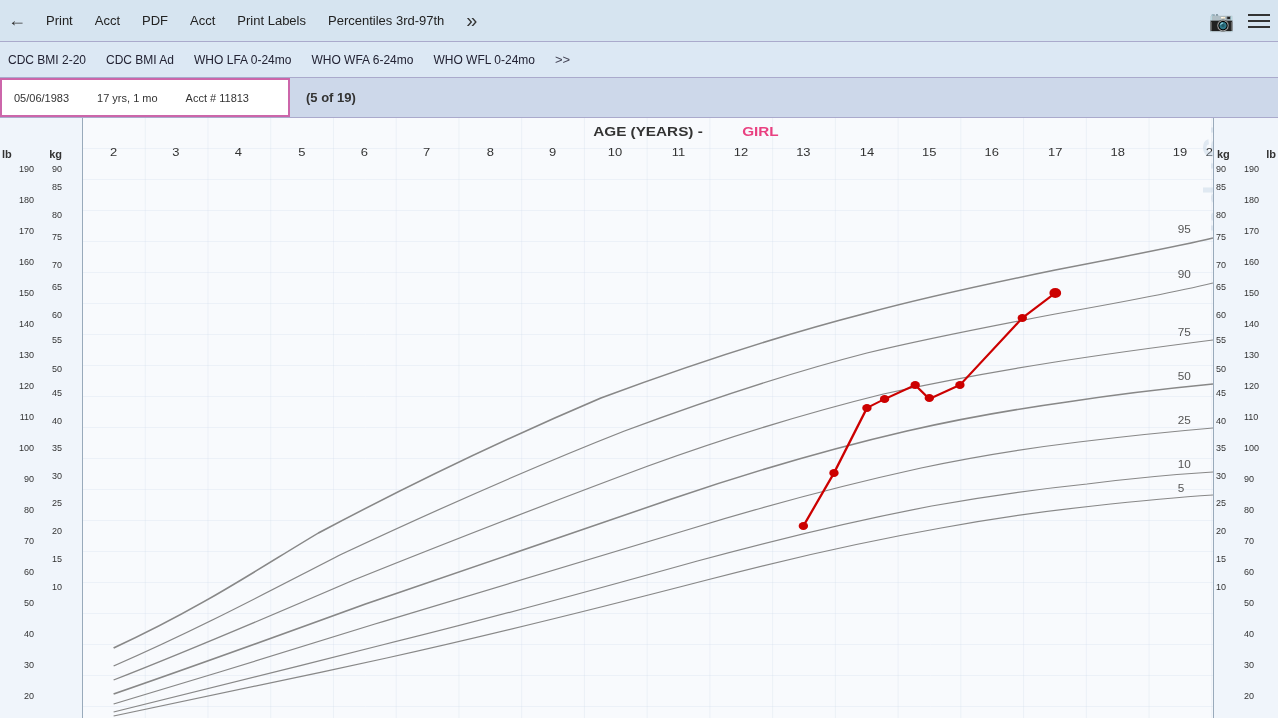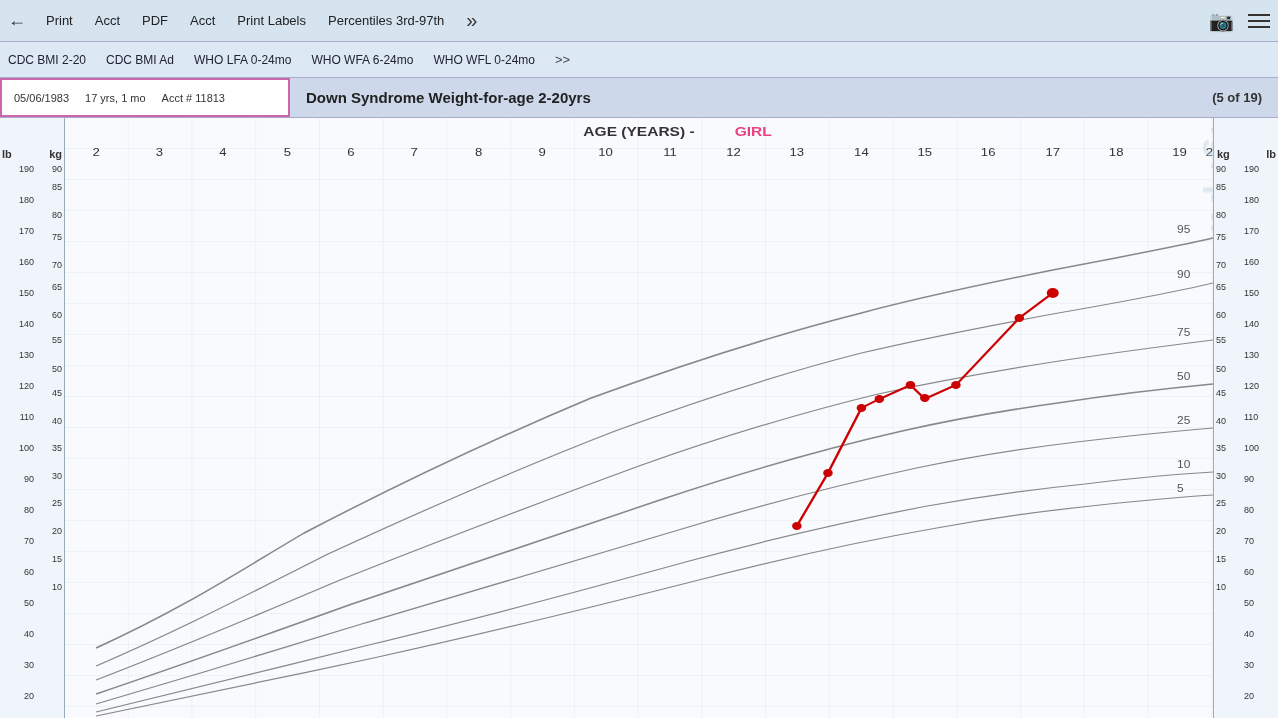--- a/index.html
+++ b/index.html
@@ -40,21 +40,21 @@
 
     
     #patient-header {
       display: flex; align-items: stretch; height: 40px; border-bottom: 1px solid #aac;
     }
     #patient-info {
       background: #fff; border: 2px solid #cc66aa; padding: 2px 12px;
       display: flex; flex-direction: column; justify-content: center; min-width: 290px;
     }
     #patient-name { color: #cc44aa; font-weight: bold; font-size: 14px; }
-    #patient-details { font-size: 11px; color: #333; display: flex; gap: 16px; }
+    #patient-details { font-size: 11px; color: #333; display: flex; gap: 28px; }
     #chart-title {
       background: #cdd8ea; flex: 1; display: flex; align-items: center;
       justify-content: space-between; padding: 0 16px; font-size: 15px; font-weight: bold; color: #222;
     }
     #chart-pages { font-size: 13px; color: #333; }
 
     
     #chart-area {
       display: flex; flex: 1; background: #f0f5fb; position: relative;
     }
@@ -108,21 +108,20 @@
 
 <div id="patient-header">
   <div id="patient-info">
     <div id="patient-details">
       <span>05/06/1983</span>
       <span>17 yrs, 1 mo</span>
       <span>Acct # 11813</span>
     </div>
   </div>
   <div id="chart-title">
-    <span>Down Syndrome Weight-for-age 2-20yrs</span>
     <span id="chart-pages">(5 of 19)</span>
   </div>
 </div>
 
 <div id="chart-area" style="height: calc(718px - 42px - 36px - 40px); display:flex;">
 
   <div style="width:36px; position:relative; flex-shrink:0; padding-top:46px; font-size:10px; color:#333; display:flex; flex-direction:column; align-items:flex-end; padding-right:3px;">
     <span style="position:absolute;top:30px;left:2px;font-weight:bold;font-size:11px;">lb</span>
 
     <div style="position:absolute;top:46px;left:0;right:0;height:555px;">
@@ -163,21 +162,21 @@
       <span style="position:absolute;top:252px;right:2px;font-size:9px;">40</span>
       <span style="position:absolute;top:279px;right:2px;font-size:9px;">35</span>
       <span style="position:absolute;top:307px;right:2px;font-size:9px;">30</span>
       <span style="position:absolute;top:334px;right:2px;font-size:9px;">25</span>
       <span style="position:absolute;top:362px;right:2px;font-size:9px;">20</span>
       <span style="position:absolute;top:390px;right:2px;font-size:9px;">15</span>
       <span style="position:absolute;top:418px;right:2px;font-size:9px;">10</span>
     </div>
   </div>
 
-  <div id="chart-main" style="flex:1; position:relative; background:#a21caf; border-left:1px solid #9ab; border-right:1px solid #9ab; overflow:hidden;">
+  <div id="chart-main" style="flex:1; position:relative; background:#a21caf; border-left:1px solid #9ab; border-right:1px solid #9ab; overflow:hidden;margin-left:18px;">
     <svg id="growth-chart" viewBox="0 0 960 600" preserveAspectRatio="none" xmlns="http://www.w3.org/2000/svg">
 
       <defs>
         <pattern id="hgrid" width="960" height="31" patternUnits="userSpaceOnUse">
           <line x1="0" y1="31" x2="960" y2="31" stroke="#ccd8e8" stroke-width="0.5"></line>
         </pattern>
         <pattern id="vgrid" width="53.3" height="600" patternUnits="userSpaceOnUse">
           <line x1="53.3" y1="0" x2="53.3" y2="600" stroke="#ccd8e8" stroke-width="0.5"></line>
         </pattern>
       </defs>

